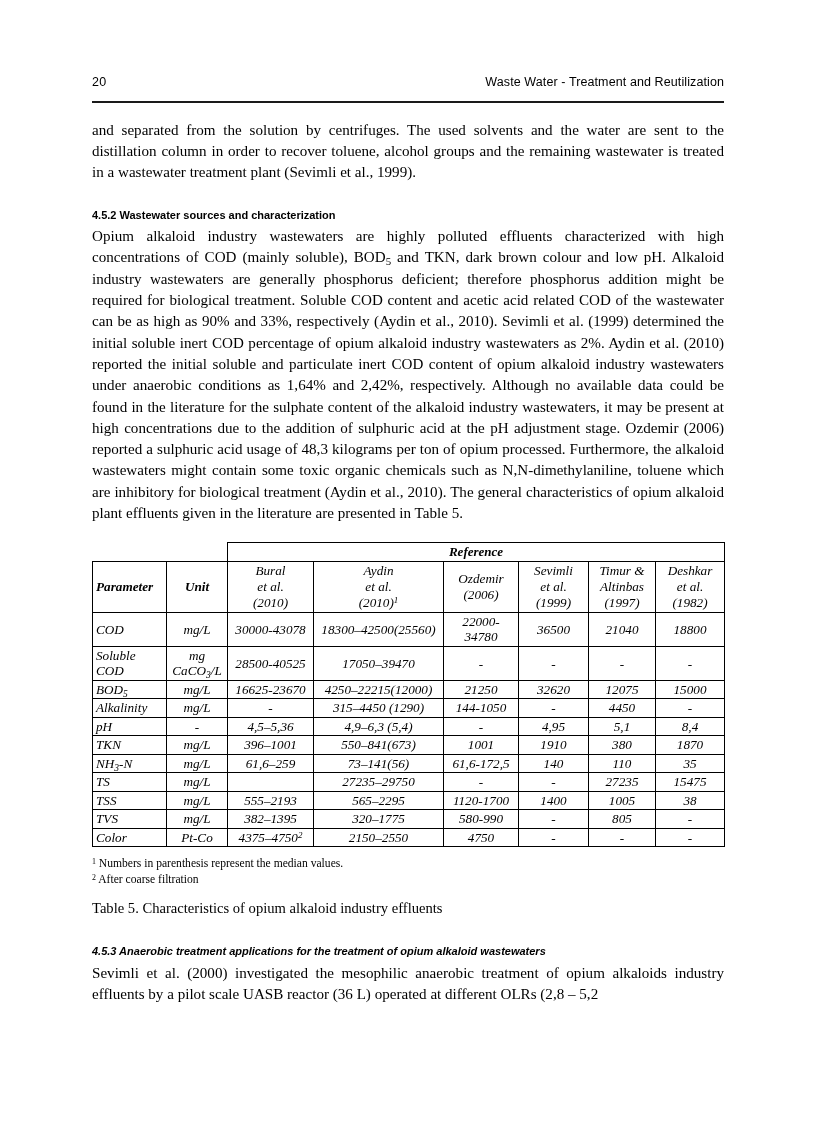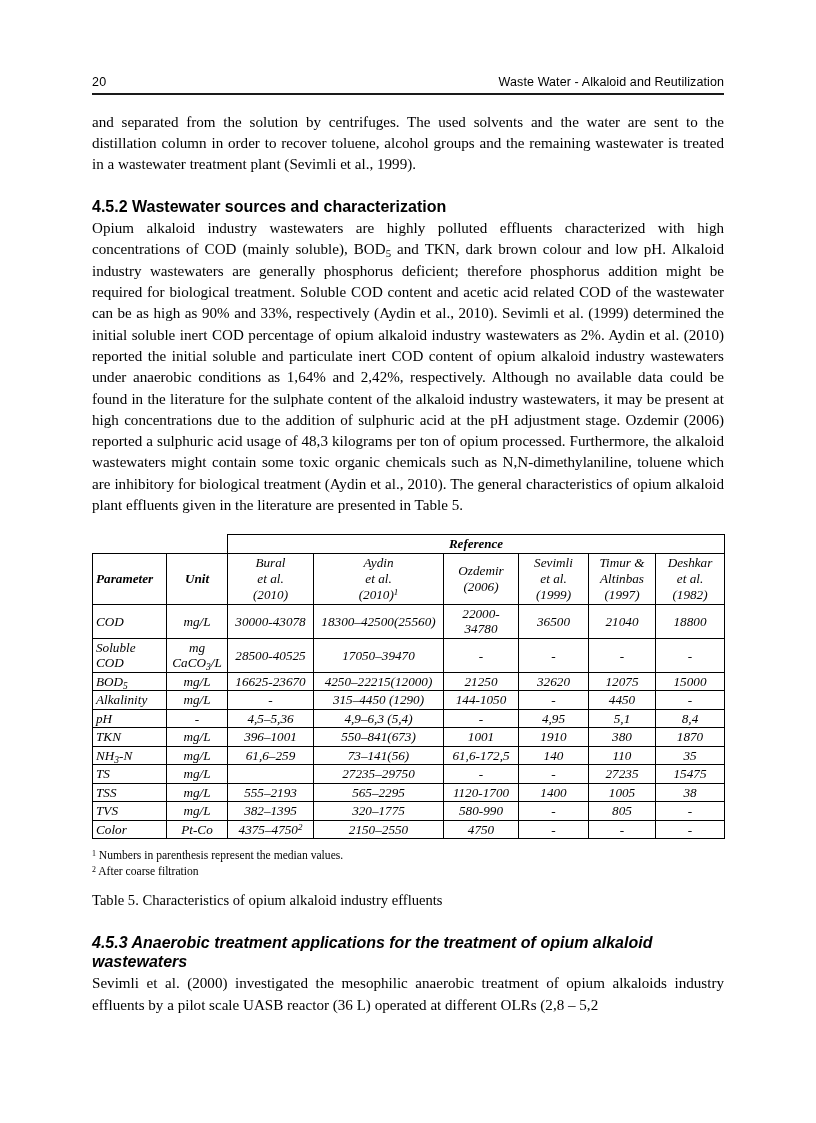--- a/index.html
+++ b/index.html
@@ -31,42 +31,42 @@
   }
 
   
   .page-header {
     display: flex;
     justify-content: space-between;
     align-items: flex-end;
     font-family: "Liberation Sans", "DejaVu Sans", sans-serif;
     font-size: 12.5px;
     line-height: 1.1;
-    padding-bottom: 3px;
+    padding-bottom: 11px;
     border-bottom: 2.2px solid #1a1a1a;
   }
   .page-header .folio { letter-spacing: .2px; }
   .page-header .book-title { letter-spacing: .1px; }
 
   
   p.body {
     margin: 0;
     font-size: 15.1px;
     line-height: 21.3px;
     text-align: justify;
     text-justify: inter-word;
     hyphens: none;
   }
   p.lead { margin-top: 17px; }
   p.tight { margin-top: 0px; }
 
   h3.heading {
     font-family: "Liberation Sans", "DejaVu Sans", sans-serif;
     font-weight: bold;
-    font-size: 16px;
+    font-size: 11px;
     line-height: 18.5px;
     margin: 22px 0 2px 0;
   }
   h3.heading.h-last { margin-top: 24px; font-style: italic; }
 
   sub { font-size: .72em; line-height: 0; vertical-align: -0.28em; }
   sup { font-size: .68em; line-height: 0; vertical-align: 0.42em; }
 
   
   .table-wrap { margin-top: 18px; }
@@ -122,21 +122,21 @@
   }
 </style>
 </head>
 <body>
 
 <div class="page">
   <div class="content">
 
     <div class="page-header">
       <span class="folio">20</span>
-      <span class="book-title">Waste Water - Alkaloid and Reutilization</span>
+      <span class="book-title">Waste Water - Treatment and Reutilization</span>
     </div>
 
     <p class="body lead">and separated from the solution by centrifuges. The used solvents and the water are sent to the distillation column in order to recover toluene, alcohol groups and the remaining wastewater is treated in a wastewater treatment plant (Sevimli et al., 1999).</p>
 
     <h3 class="heading">4.5.2 Wastewater sources and characterization</h3>
     <p class="body tight"><span>Opium alkaloid industry wastewaters are highly polluted effluents characterized with high concentrations of COD (mainly soluble), BOD</span><sub>5</sub><span> and TKN, dark brown colour and low pH. Alkaloid industry wastewaters are generally phosphorus deficient; therefore phosphorus addition might be required for biological treatment. Soluble COD content and acetic acid related COD of the wastewater can be as high as 90% and 33%, respectively (Aydin et al., 2010).  Sevimli et al. (1999) determined the initial soluble inert COD percentage of opium alkaloid industry wastewaters as 2%. Aydin et al. (2010) reported the initial soluble and particulate inert COD content of opium alkaloid industry wastewaters under anaerobic conditions as 1,64% and 2,42%, respectively. Although no available data could be found in the literature for the sulphate content of the alkaloid industry wastewaters, it may be present at high concentrations due to the addition of sulphuric acid at the pH adjustment stage. Ozdemir (2006) reported a sulphuric acid usage of 48,3 kilograms per ton of opium processed. Furthermore, the alkaloid wastewaters might contain some toxic organic chemicals such as N,N-dimethylaniline, toluene which are inhibitory for biological treatment (Aydin et al., 2010). The general characteristics of opium alkaloid plant effluents given in the literature are presented in Table 5.</span></p>
 
     <div class="table-wrap">
       <table class="chars">
         <colgroup>

